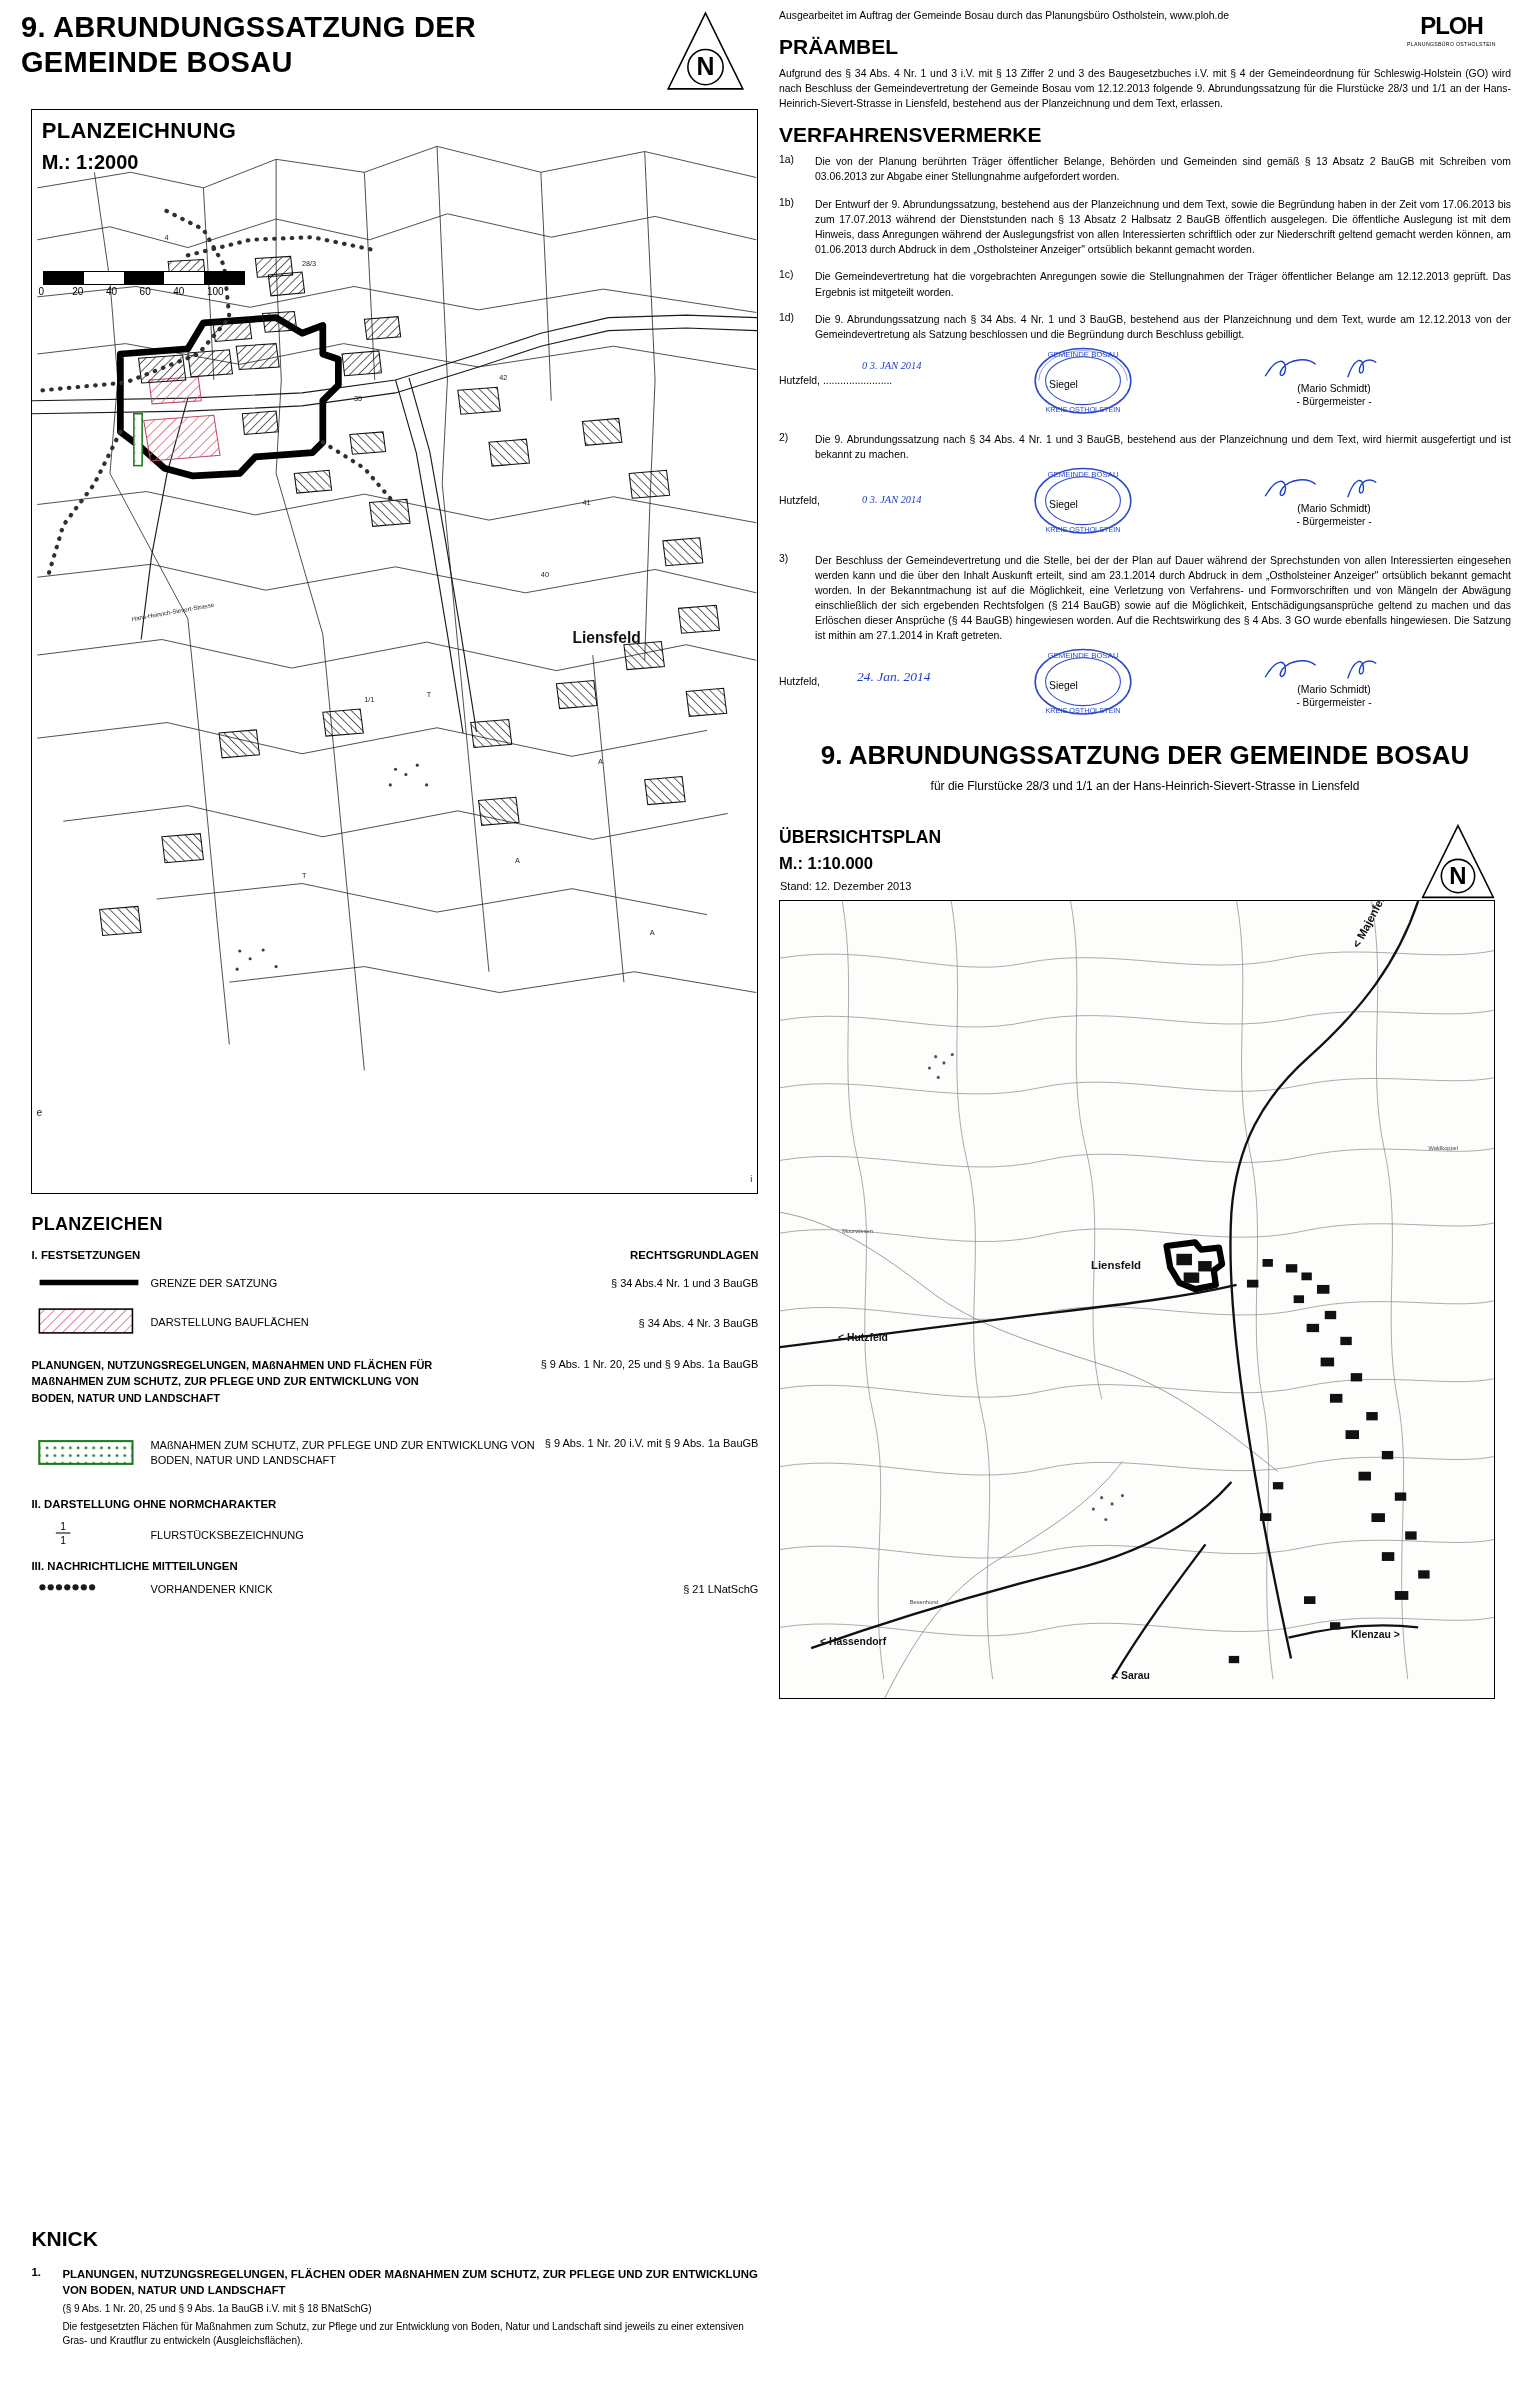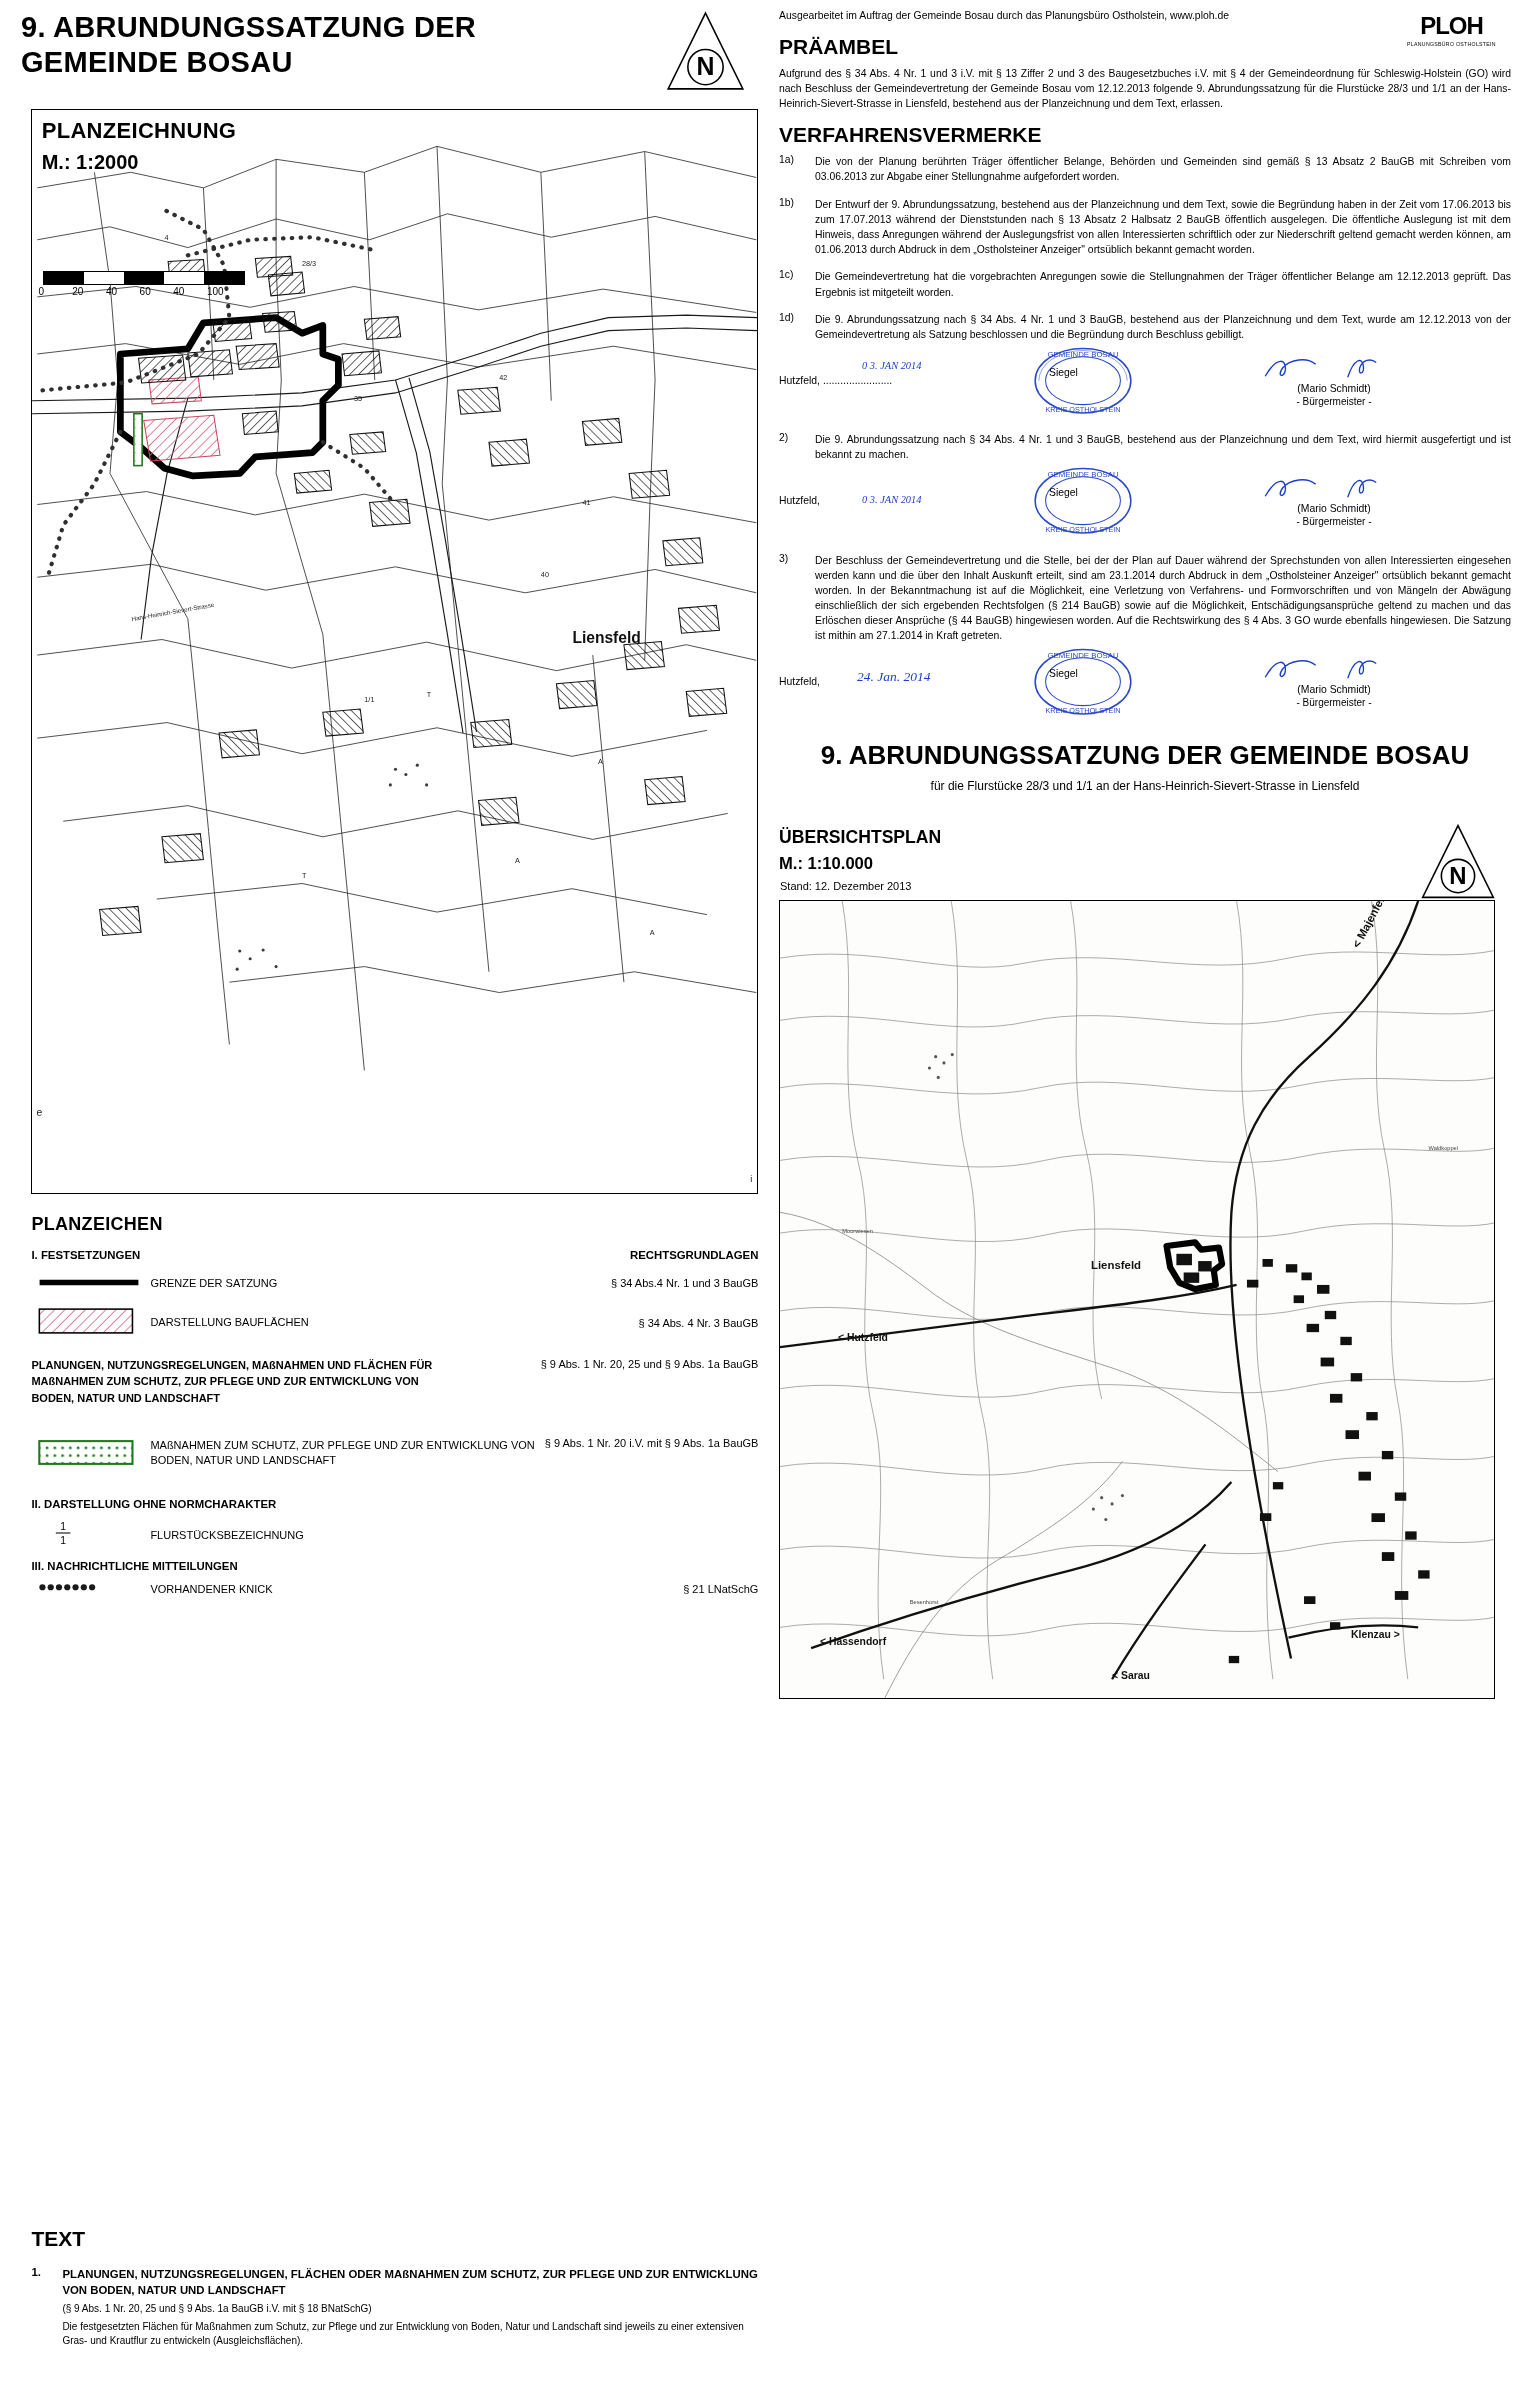--- a/index.html
+++ b/index.html
@@ -96,21 +96,21 @@
   .ploh-logo { font-size:24px; font-weight:bold; letter-spacing:-1px; }
   .ploh-sub { font-size:5.2px; letter-spacing:0.3px; margin-top:1px;}
   h3.secheading { font-size:21px; font-weight:bold; margin:11.4px 0 7.3px 0;}
   p.body { font-size:10.4px; line-height:1.45; text-align:justify; margin:0 0 7.3px 0;}
   .vv-item { position:relative; padding-left:36px; margin-bottom:12.5px;}
   .vv-item .lab { position:absolute; left:0; top:0; font-size:10.4px;}
   .vv-item .bd { font-size:10.4px; line-height:1.45; text-align:justify;}
 
   .sig-row { position:relative; height:62px; margin:4.2px 0 15.6px 0;}
   .sig-left { position:absolute; left:0; top:20px; font-size:10.4px;}
-  .sig-mid  { position:absolute; left:270px; top:12px; font-size:10.4px;}
+  .sig-mid  { position:absolute; left:270px; top:24px; font-size:10.4px;}
   .sig-right{ position:absolute; left:467px; top:15.6px; font-size:10.4px; text-align:center; width:176px;}
   .sig-right .nm { font-size:10.4px;}
   .sig-right .role { font-size:10px; margin-top:2.1px;}
   .stamp {
     position:absolute; left:239px; top:-15.6px; width:130px; height:86px;
     color:#2a49c9;
   }
   .hand { color:#1a3ec8; font-family:"Liberation Serif", serif; font-style:italic; }
 
   
@@ -395,21 +395,21 @@
               <circle cx="106" cy="14" r="6"></circle>
             </g>
           </svg>
         </div>
         <div class="leg-txt" style="padding-top:2.1px;">VORHANDENER KNICK</div>
         <div class="leg-law" style="top:2.1px;">§ 21 LNatSchG</div>
       </div>
     </div>
 
     <div class="text-sec">
-      <h2>TEXT</h2>
+      <h2>KNICK</h2>
       <div class="text-item">
         <div class="num">1.</div>
         <div class="t1">PLANUNGEN, NUTZUNGSREGELUNGEN, FLÄCHEN ODER MAßNAHMEN ZUM SCHUTZ, ZUR PFLEGE UND ZUR ENTWICKLUNG VON BODEN, NATUR UND LANDSCHAFT</div>
         <div class="t2">(§ 9 Abs. 1 Nr. 20, 25 und § 9 Abs. 1a BauGB i.V. mit § 18 BNatSchG)</div>
         <div class="t3">Die festgesetzten Flächen für Maßnahmen zum Schutz, zur Pflege und zur Entwicklung von Boden, Natur und Landschaft sind jeweils zu einer extensiven Gras- und Krautflur zu entwickeln (Ausgleichsflächen).</div>
       </div>
     </div>
 
   </div>
 

